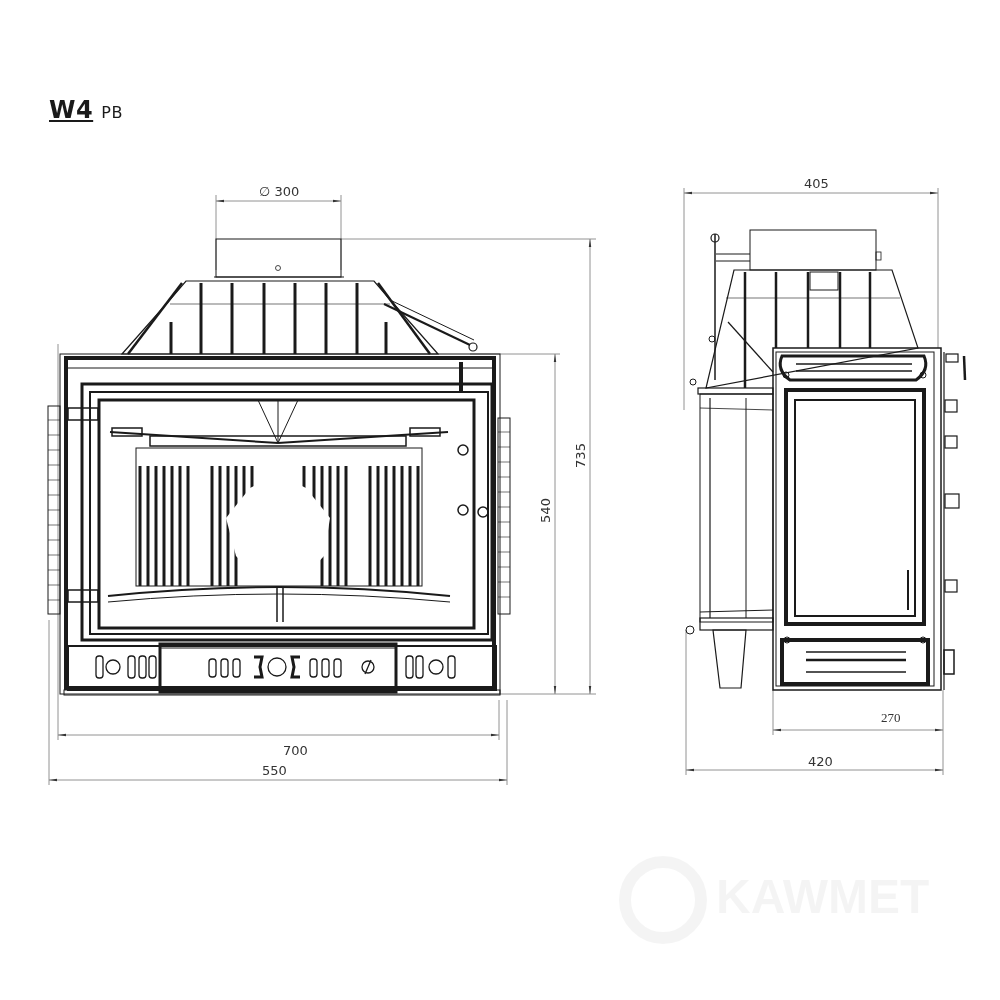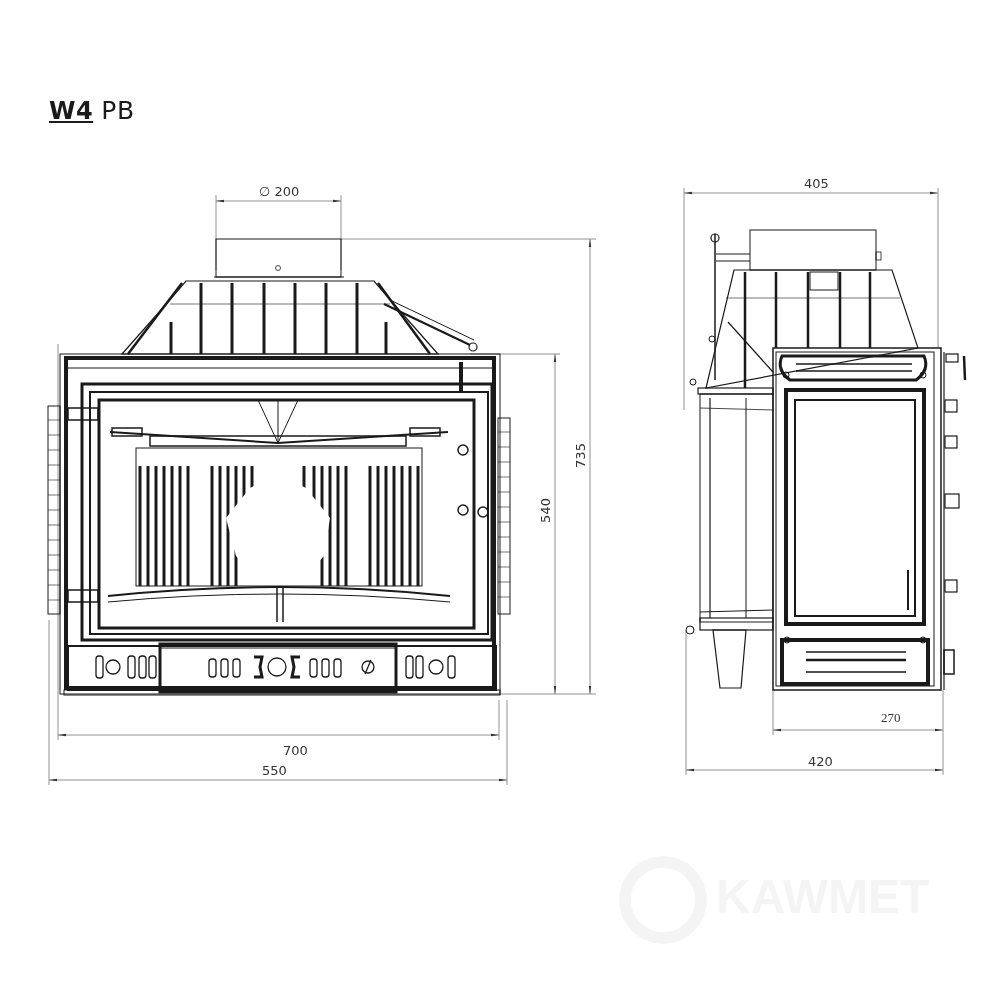--- a/index.html
+++ b/index.html
@@ -1,19 +1,19 @@
 <!DOCTYPE html>
 <html><head>
 <meta charset="utf-8">
 <style>
   html, body { margin:0; padding:0; background:#ffffff; }
   body { width:1000px; height:1000px; position:relative; overflow:hidden; font-family:"Liberation Sans", sans-serif; }
   .title { position:absolute; left:49px; top:96px; font-size:24px; color:#1a1a1a; font-family:"DejaVu Sans", sans-serif; letter-spacing:0.5px; }
   .title .model { font-weight:bold;text-decoration:underline; }
-  .title .variant { font-weight:normal; font-size:25px; }
+  .title .variant { font-weight:normal; font-size:16px; }
   .dim { position:absolute; font-size:13px; color:#333; font-family:"DejaVu Sans", sans-serif; }
   .dim.v { transform:rotate(-90deg); transform-origin:center center; }
   svg.drawing { position:absolute; left:0; top:0; }
   .watermark { position:absolute; left:618px; top:855px; width:350px; height:90px; opacity:0.04; }
 </style>
 </head>
 <body>
 
 <div class="title">
   <span class="model">W4</span>
@@ -271,21 +271,21 @@
       <line x1="964" y1="356" x2="965" y2="380" stroke-width="2.5"></line>
       <rect x="945" y="400" width="12" height="12" stroke-width="1.2"></rect>
       <rect x="945" y="436" width="12" height="12" stroke-width="1.2"></rect>
       <rect x="945" y="494" width="14" height="14" stroke-width="1.2"></rect>
       <rect x="945" y="580" width="12" height="12" stroke-width="1.2"></rect>
       <rect x="944" y="650" width="10" height="24" stroke-width="1.5"></rect>
     </g>
   </g>
 </svg>
 
-<div class="dim" style="left:259px; top:184px;">∅ 200</div>
+<div class="dim" style="left:259px; top:184px;">∅ 300</div>
 <div class="dim v" style="left:568px; top:448px;">735</div>
 <div class="dim v" style="left:533px; top:503px;">540</div>
 <div class="dim" style="left:268px; top:743px;margin-left:15px;">700</div>
 <div class="dim" style="left:262px; top:763px;">550</div>
 <div class="dim" style="left:804px; top:176px;">405</div>
 <div class="dim" style="left:881px; top:710px;font-family:Liberation Serif, serif;">270</div>
 <div class="dim" style="left:808px; top:754px;text-align:center;">420</div>
 
 <svg class="watermark" viewBox="0 0 350 90">
   <circle cx="45" cy="45" r="38" fill="none" stroke="#000" stroke-width="12"></circle>

